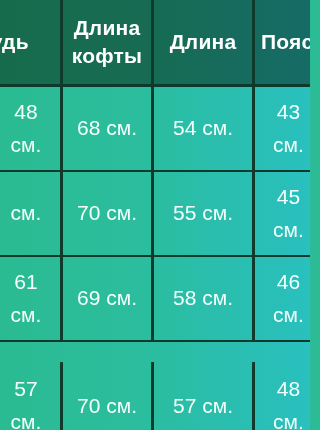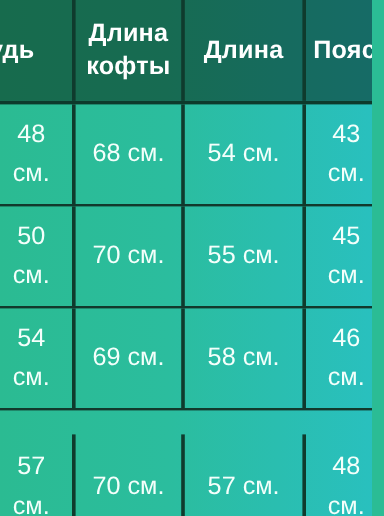--- a/index.html
+++ b/index.html
@@ -155,38 +155,37 @@
       <span class="valline">54 см.</span>
     </div>
     <div class="cell col-4">
       <span class="num">43</span>
       <span class="unit">см.</span>
     </div>
   </div>
 
   <div class="trow data-row row-2">
     <div class="cell col-1">
-      <span class="num">50</span>
       <span class="unit">см.</span>
     </div>
     <div class="cell col-2">
       <span class="valline">70 см.</span>
     </div>
     <div class="cell col-3">
       <span class="valline">55 см.</span>
     </div>
     <div class="cell col-4">
       <span class="num">45</span>
       <span class="unit">см.</span>
     </div>
   </div>
 
   <div class="trow data-row row-3">
     <div class="cell col-1">
-      <span class="num">54</span>
+      <span class="num">61</span>
       <span class="unit">см.</span>
     </div>
     <div class="cell col-2">
       <span class="valline">69 см.</span>
     </div>
     <div class="cell col-3">
       <span class="valline">58 см.</span>
     </div>
     <div class="cell col-4">
       <span class="num">46</span>

